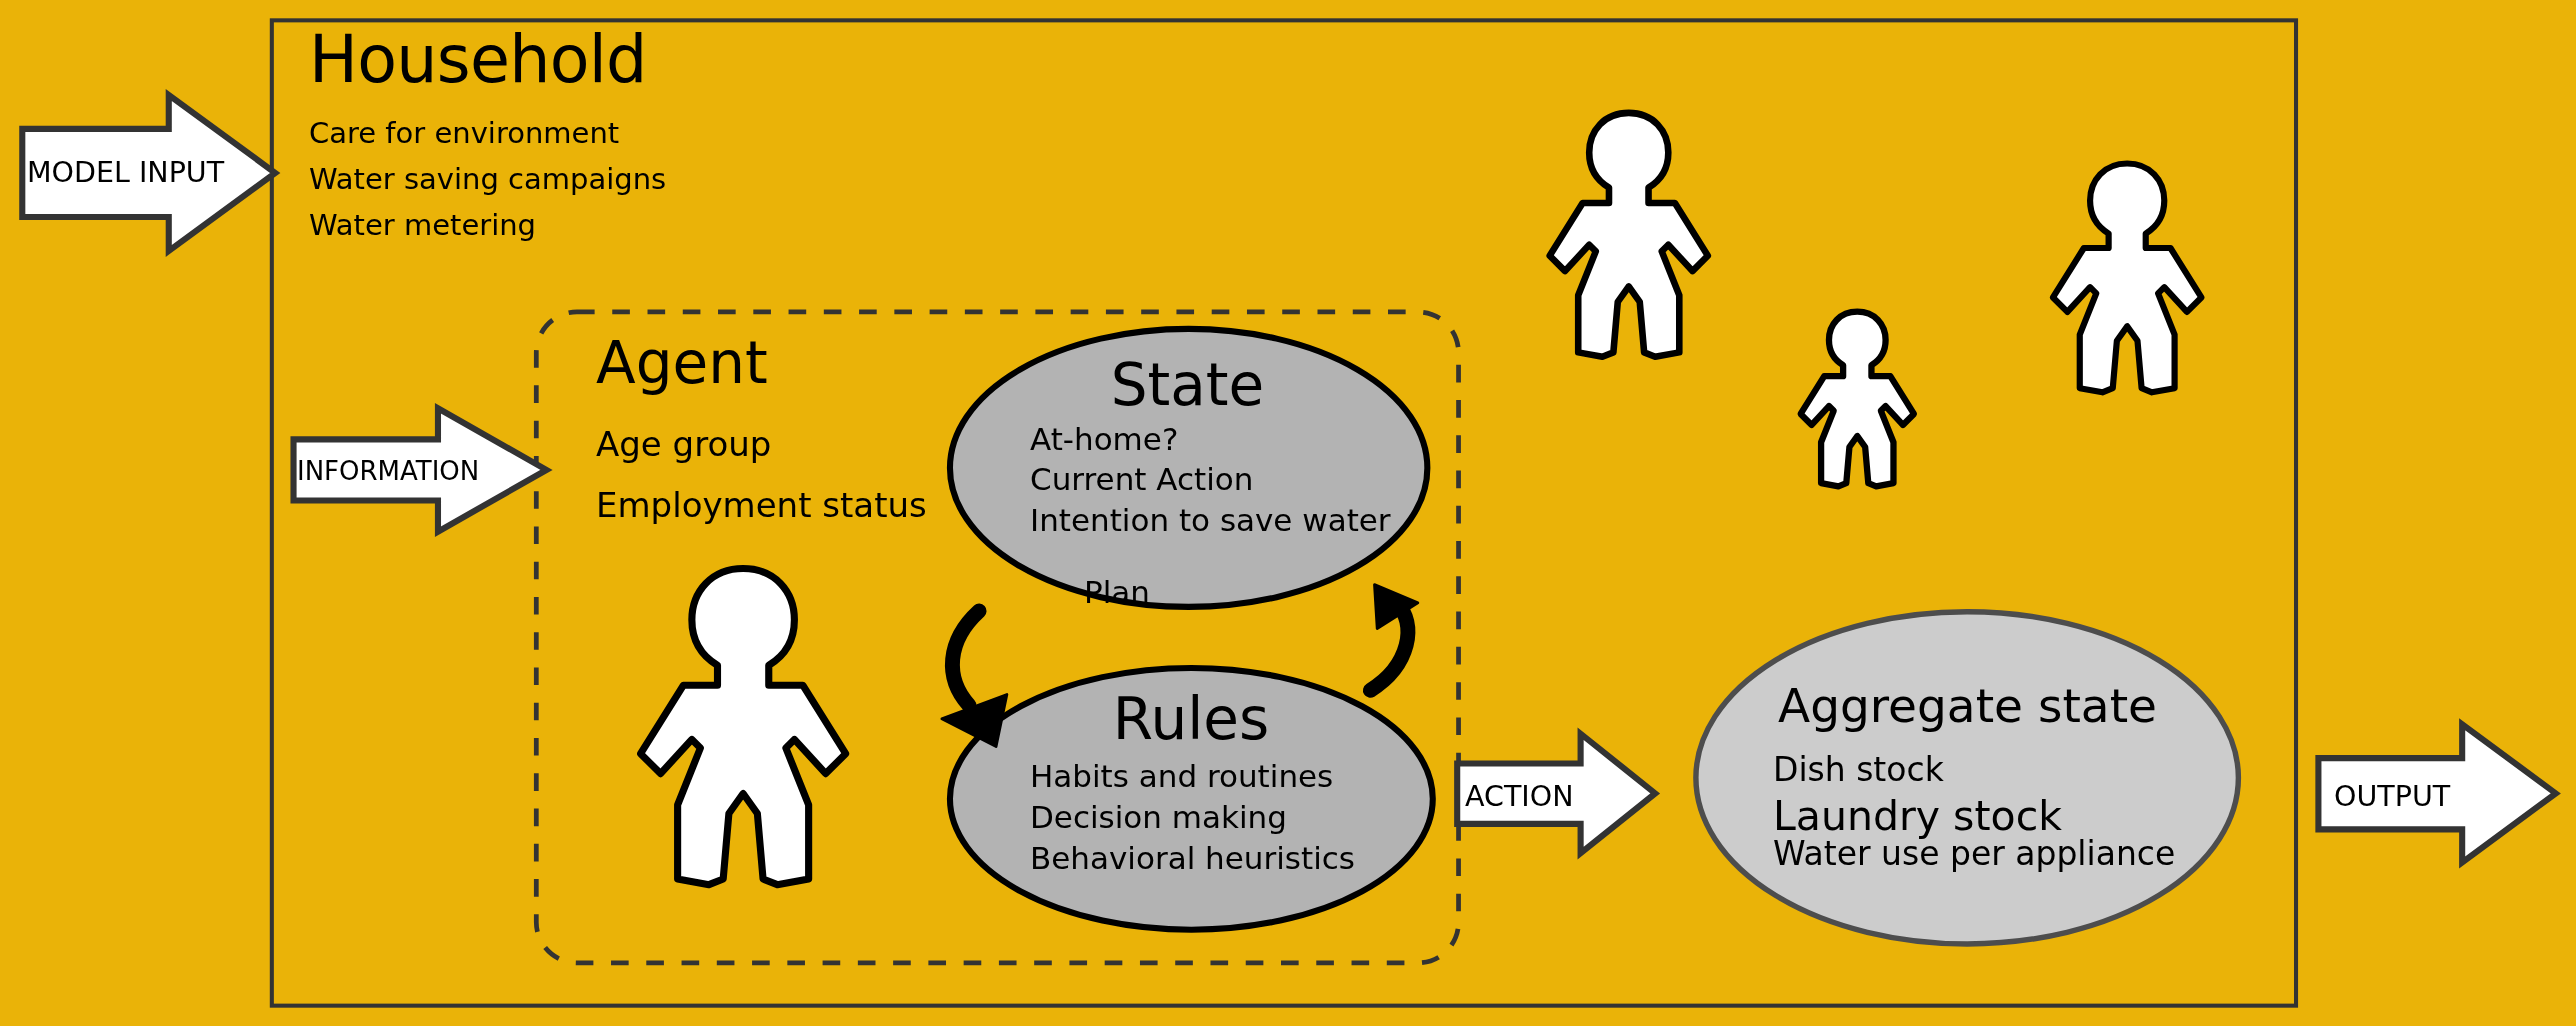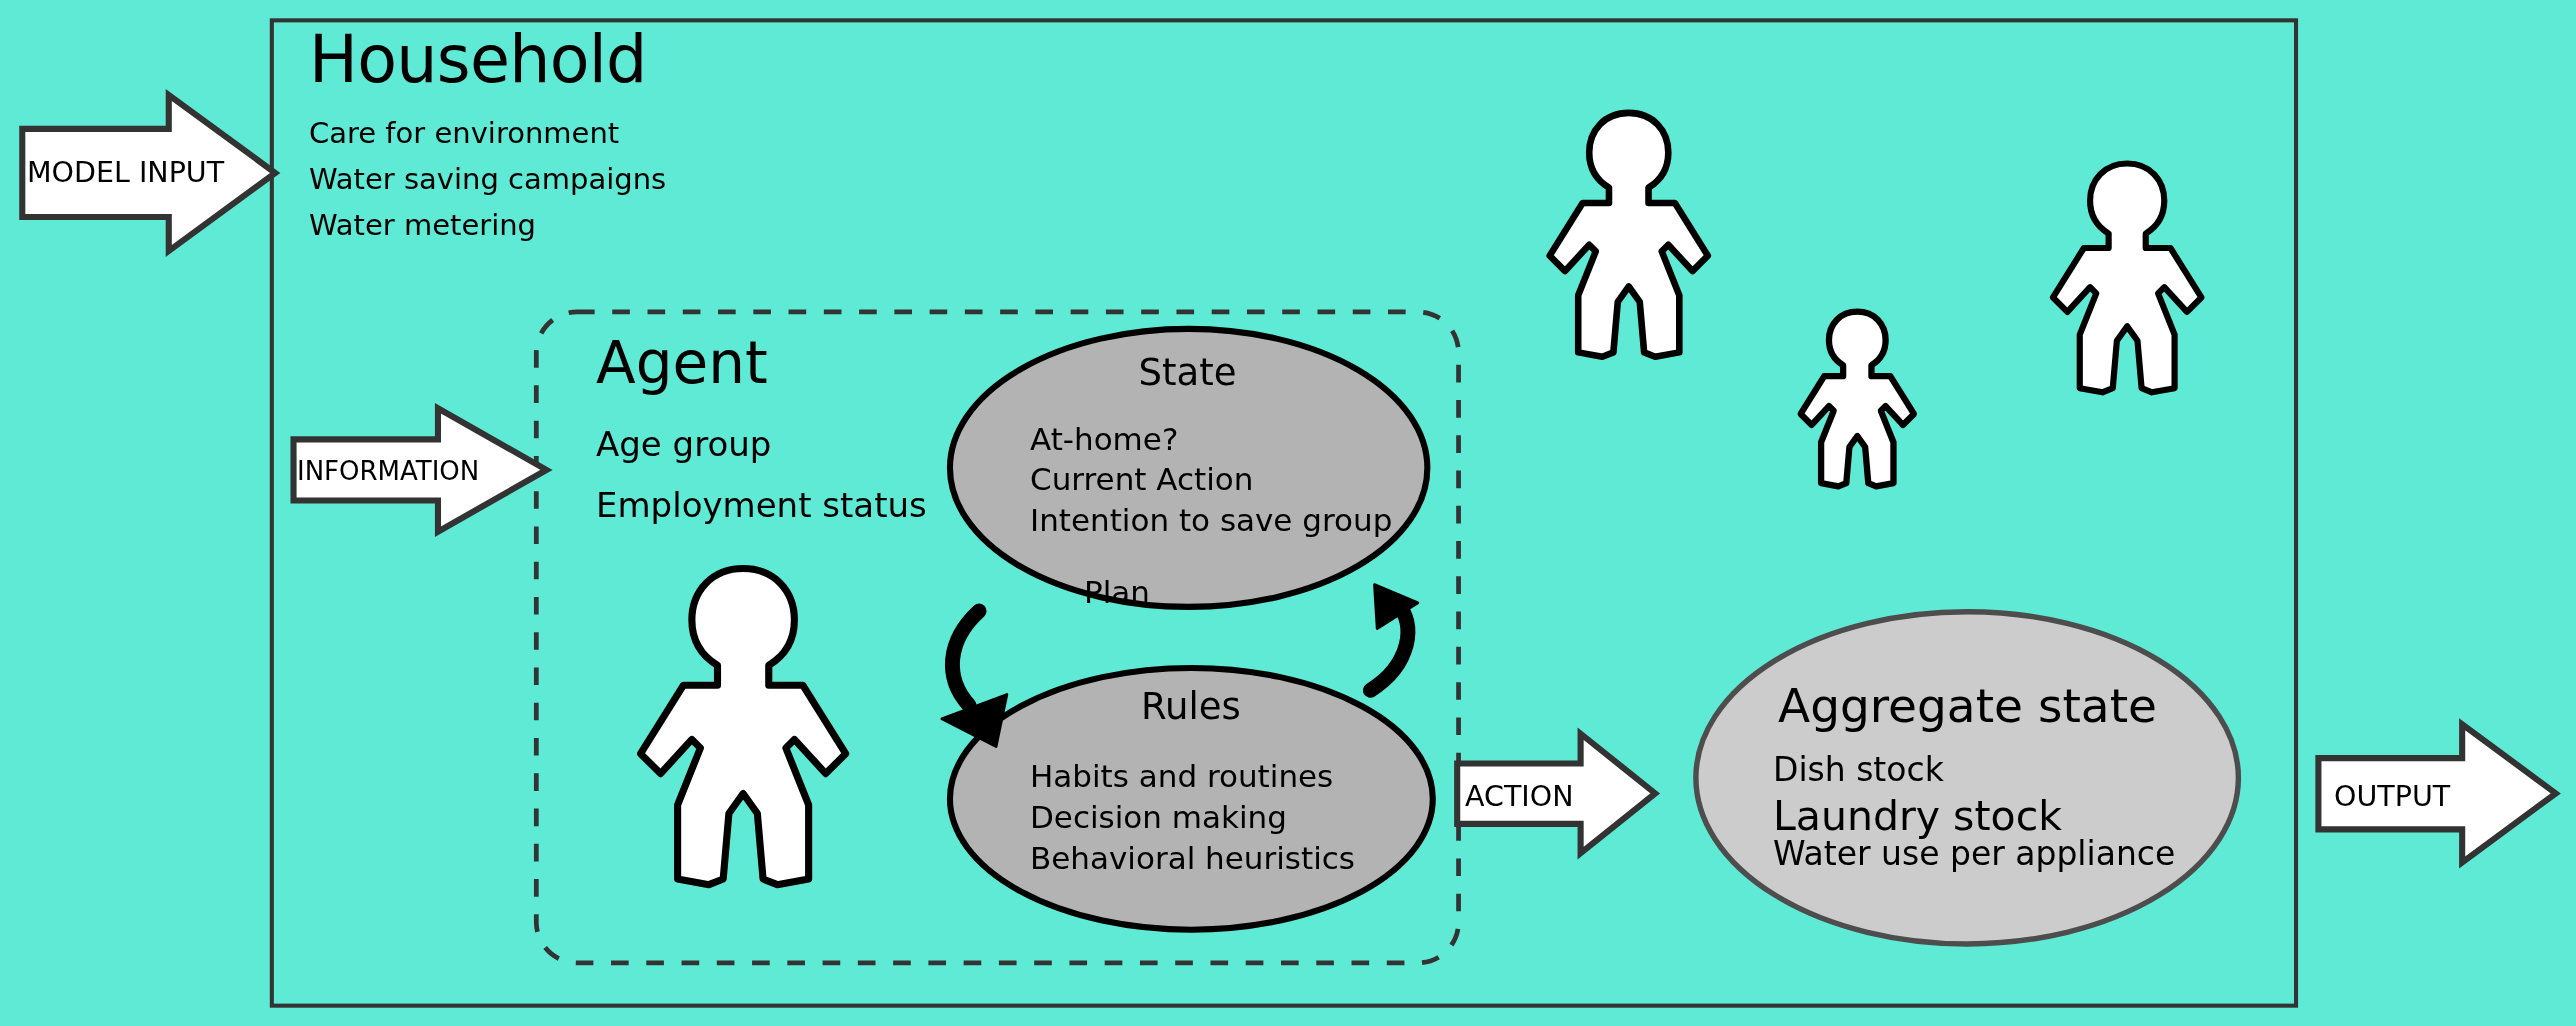--- a/index.html
+++ b/index.html
@@ -1,37 +1,37 @@
 <!DOCTYPE html>
 <html style="font-size:11px"><head>
 <meta charset="utf-8">
 <style>
   html,body{margin:0;padding:0;background:#ffffff;}
   #stage{
     position:relative;
     width:2576px;height:1026px;
-    background:#5eead4;
+    background:#eab308;
     font-family:"DejaVu Sans", sans-serif;
     overflow:hidden;
   }
   svg.layer{position:absolute;left:0;top:0;width:2576px;height:1026px;}
   .txt{position:absolute;white-space:pre;color:#000;line-height:1;}
 
   
   .household-title{left:309px;top:27px;font-size:65px;letter-spacing:-0.7px;}
   .household-line{left:309px;font-size:29px;}
   .hl1{top:119px;} .hl2{top:165px;} .hl3{top:211px;}
 
   
   .agent-title{left:596px;top:334px;font-size:58px;}
   .agent-line{left:596px;font-size:34px;}
   .al1{top:427px;} .al2{top:488px;}
 
   
-  .ell-title{position:absolute;text-align:center;font-size:37px;color:#000;white-space:pre;}
+  .ell-title{position:absolute;text-align:center;font-size:58px;color:#000;white-space:pre;}
   .ell-line{position:absolute;font-size:31px;color:#000;white-space:pre;}
 
   .state-title{left:950px;top:351px;width:475px;}
   .state-l1{left:1030px;top:421px;}
   .state-l2{left:1030px;top:461px;}
   .state-l3{left:1030px;top:502px;}
   .state-l4{left:1084px;top:543px;margin-top:31px;}
 
   .rules-title{left:950px;top:685px;width:482px;}
   .rules-l1{left:1030px;top:758px;}
@@ -136,21 +136,21 @@
   <div class="txt household-line hl2">Water saving campaigns</div>
   <div class="txt household-line hl3">Water metering</div>
 
   <div class="txt agent-title">Agent</div>
   <div class="txt agent-line al1">Age group</div>
   <div class="txt agent-line al2">Employment status</div>
 
   <div class="ell-title state-title">State</div>
   <div class="ell-line state-l1">At-home?</div>
   <div class="ell-line state-l2">Current Action</div>
-  <div class="ell-line state-l3">Intention to save group</div>
+  <div class="ell-line state-l3">Intention to save water</div>
   <div class="ell-line state-l4">Plan</div>
 
   <div class="ell-title rules-title">Rules</div>
   <div class="ell-line rules-l1">Habits and routines</div>
   <div class="ell-line rules-l2">Decision making</div>
   <div class="ell-line rules-l3">Behavioral heuristics</div>
 
   <div class="ell-title agg-title">Aggregate state</div>
   <div class="ell-line agg-l1">Dish stock</div>
   <div class="ell-line agg-l2">Laundry stock</div>

